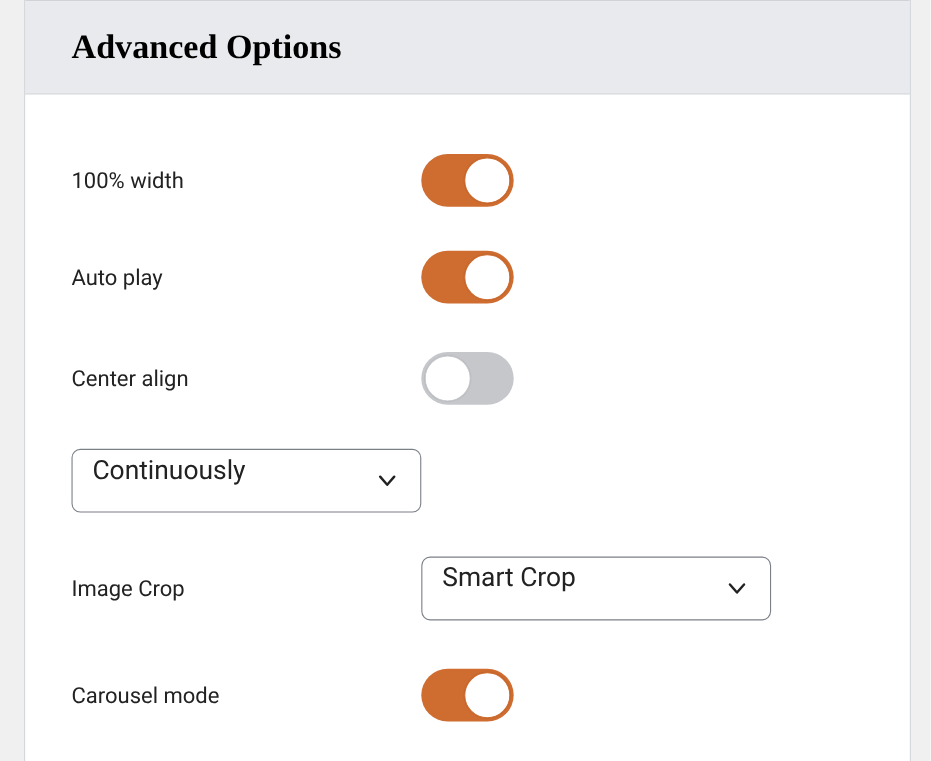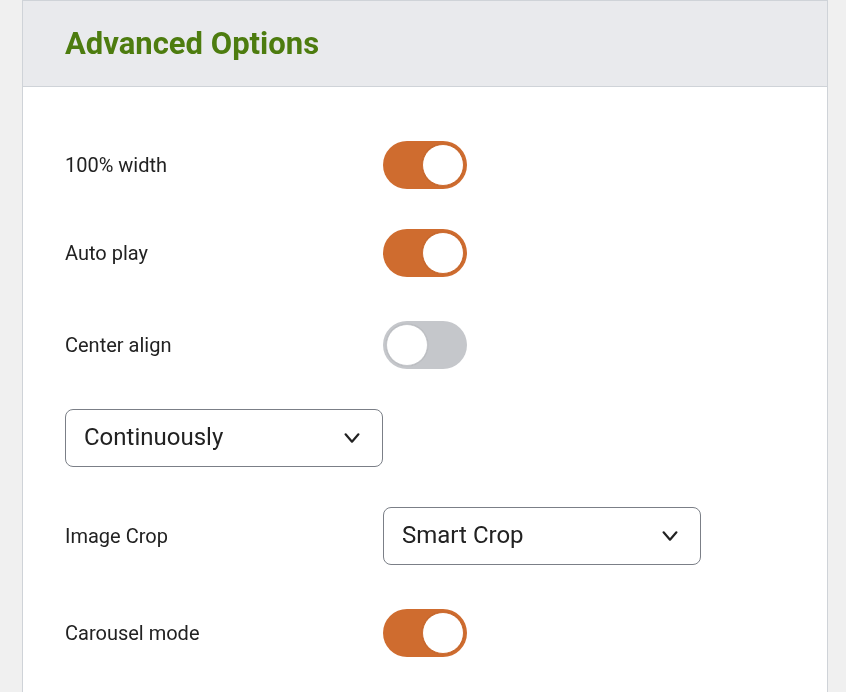--- a/index.html
+++ b/index.html
@@ -26,21 +26,22 @@
       border-bottom: 1px solid #cfd3d8;
     }
     .section-header {
       background: #e9eaed;
       padding: 24px 42px 24px 42px;
       border-bottom: 1px solid #cfd3d8;
     }
     .section-header h2 {
       font-size: 31px;
       font-weight: 700;
-      color: #4d7c0f;
+      color: #000000;
+      font-family: Liberation Serif, serif;
     }
     .section-body {
       background: #ffffff;
       flex: 1;
       padding: 54px 42px 0 42px;
     }
     .row {
       display: flex;
       align-items: center;
       margin-bottom: 40px;
@@ -81,22 +82,22 @@
     .toggle.off .knob { left: 3px; border: 1px solid #c5c7cb; }
     
     .select {
       position: relative;
       width: 318px;
       height: 58px;
       border: 1px solid #7b7f87;
       border-radius: 8px;
       background: #ffffff;
       display: flex;
-      align-items: flex-end;
-      padding: 15px 18px;
+      align-items: flex-start;
+      padding: 4px 18px;
       font-size: 24px;
       color: #222;
       cursor: pointer;
     }
     .select .chevron {
       position: absolute;
       right: 18px;
       top: 50%;
       transform: translateY(-50%);
       width: 24px;

